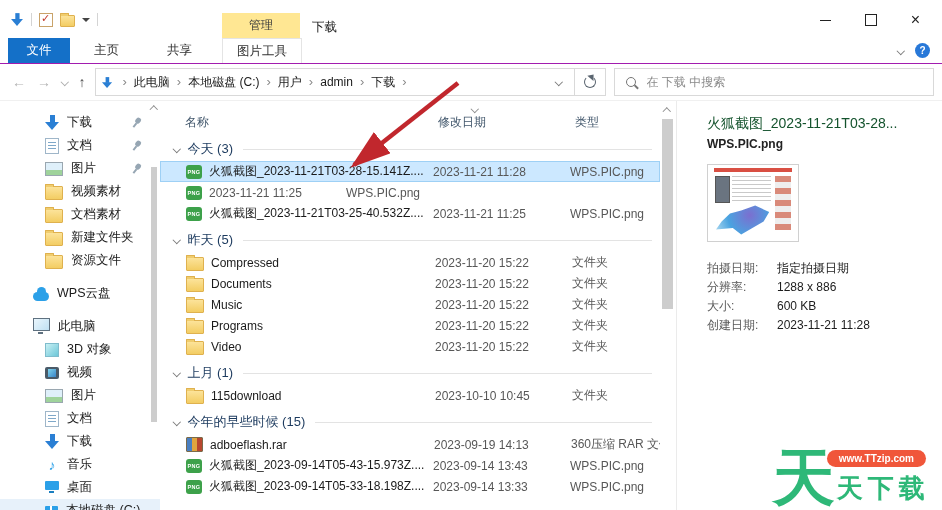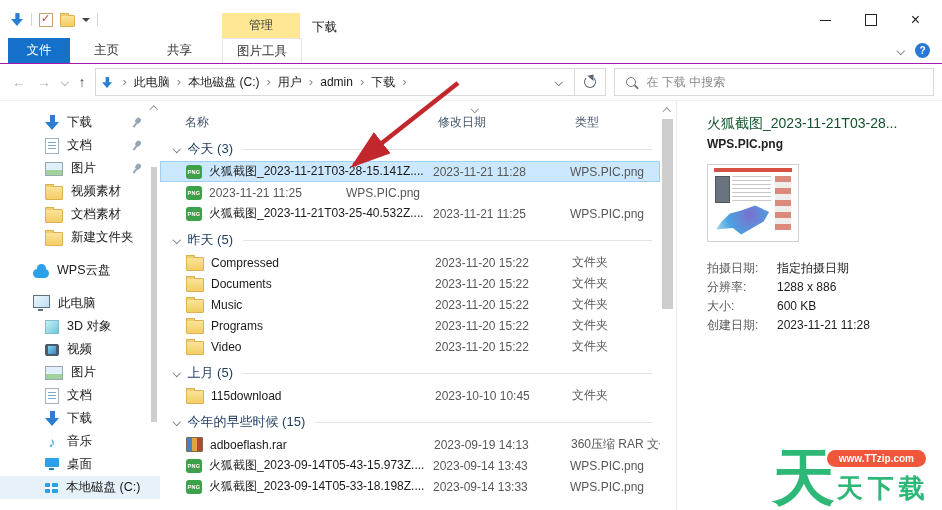--- a/index.html
+++ b/index.html
@@ -227,20 +227,24 @@
       <span class="slabel">视频素材</span>
     </div>
     <div class="sitem ind1">
       <span class="ic ic-folder"></span>
       <span class="slabel">文档素材</span>
     </div>
     <div class="sitem ind1">
       <span class="ic ic-folder"></span>
       <span class="slabel">新建文件夹</span>
     </div>
+    <div class="sitem ind1">
+      <span class="ic ic-folder"></span>
+      <span class="slabel">资源文件</span>
+    </div>
     <div class="sitem ind0 gap">
       <span class="ic ic-cloud"></span>
       <span class="slabel">WPS云盘</span>
     </div>
     <div class="sitem ind0 gap">
       <span class="ic ic-pc"></span>
       <span class="slabel">此电脑</span>
     </div>
     <div class="sitem ind1">
       <span class="ic ic-3d"></span>
@@ -344,21 +348,21 @@
     </div>
     <div class="row">
       <span class="ic ic-folder"></span>
       <span class="cname">Video</span>
       <span class="cdate">2023-11-20 15:22</span>
       <span class="ctype">文件夹</span>
     </div>
 
     <div class="group mt4">
       <span class="chev down sm gchev"></span>
-      <span class="glabel">上月 (5)</span>
+      <span class="glabel">上月 (1)</span>
       <span class="gline"></span>
     </div>
     <div class="row">
       <span class="ic ic-folder"></span>
       <span class="cname">115download</span>
       <span class="cdate">2023-10-10 10:45</span>
       <span class="ctype">文件夹</span>
     </div>
 
     <div class="group mt4">

